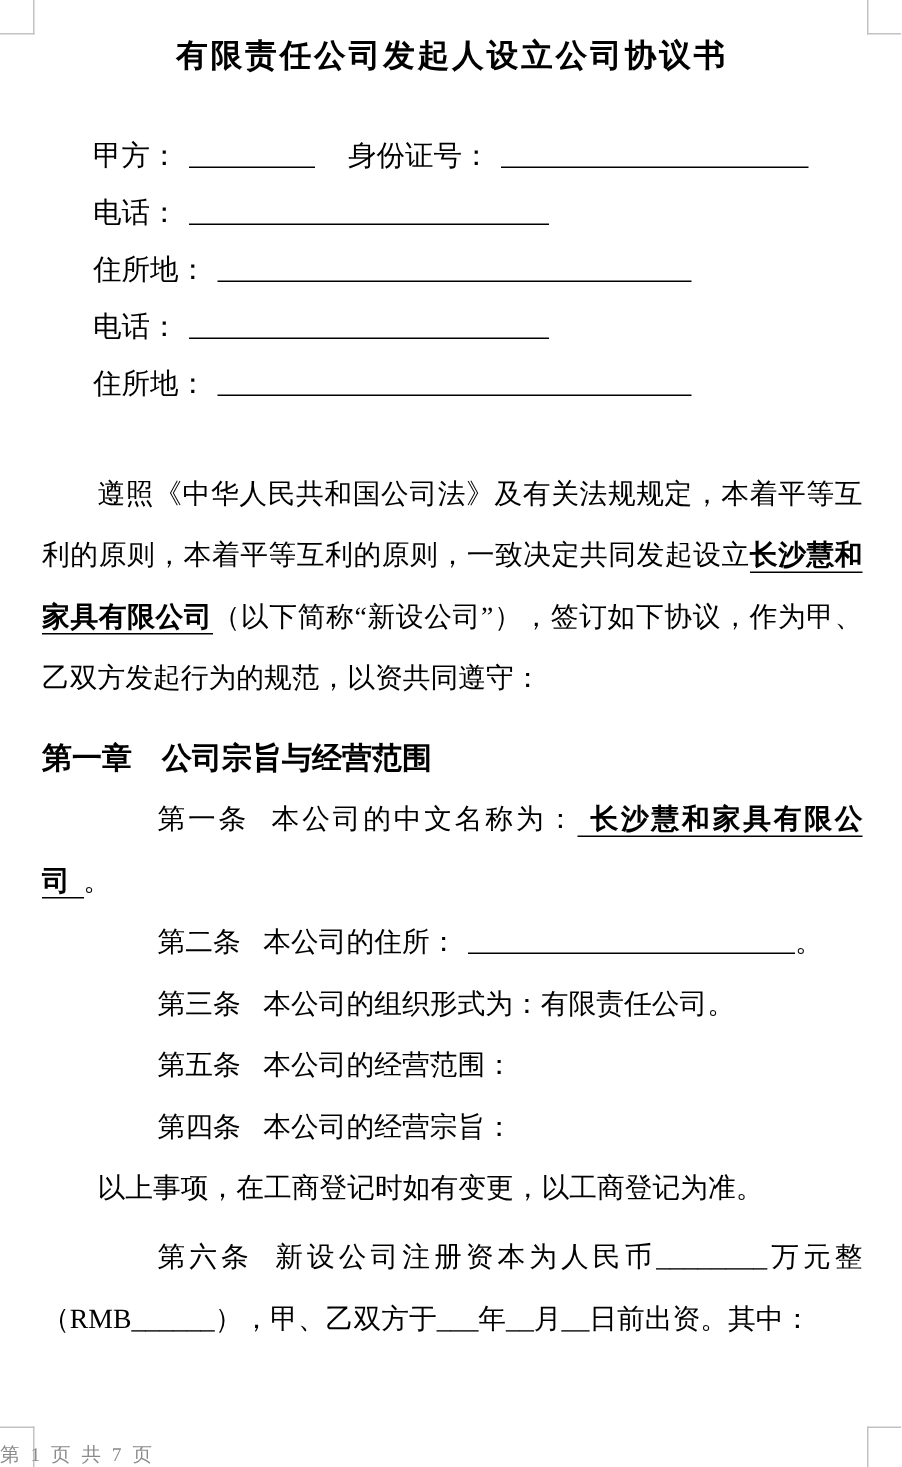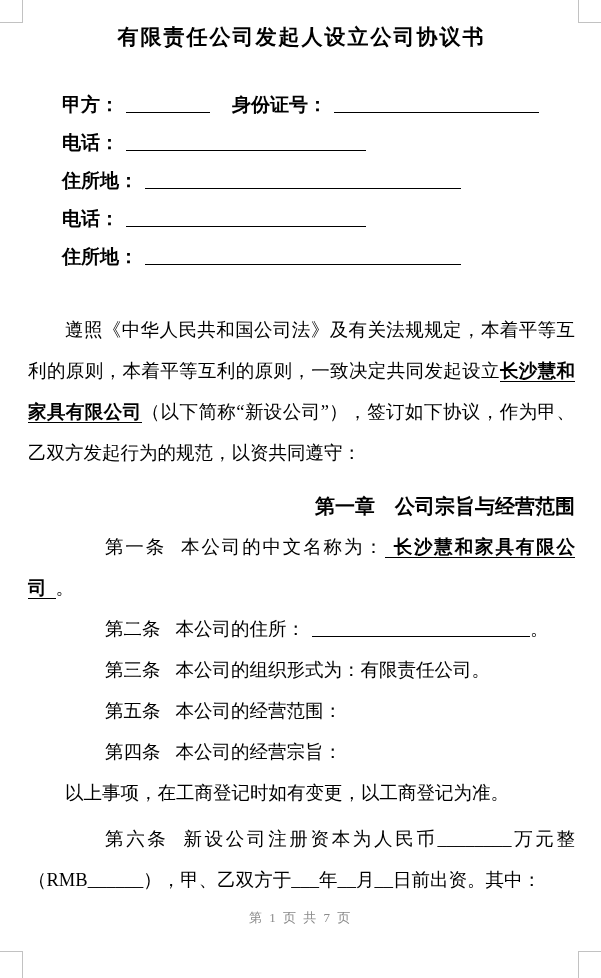--- a/index.html
+++ b/index.html
@@ -22,21 +22,21 @@
 
   .doc-title {
     margin:25px 0 0 0;
     text-align:center;
     font-size:21px; font-weight:bold;
     letter-spacing:2px;
     line-height:24px;
     white-space:nowrap;
   }
 
-  .party-block { margin-top:37px; padding-left:34px; font-size:19px; font-weight:bold; }
+  .party-block { margin-top:37px; padding-left:34px; font-size:19px; font-weight:normal; }
   .party-row { height:38px; line-height:38px; white-space:nowrap; }
   .blank {
     display:inline-block; height:2px;
     border-bottom:1px solid #000;
     position:relative; top:2px;
     margin-left:7px;
   }
   .w-name { width:84px; }
   .w-id   { width:205px; }
   .w-tel  { width:240px; }
@@ -46,29 +46,29 @@
 
   .para {
     margin:0; font-size:18.5px; line-height:41px;
     text-align:justify; text-indent:2em;
   }
   .preamble { margin-top:34px; }
   .company-u { font-weight:bold; border-bottom:1px solid #000; }
   .uname { font-weight:bold; border-bottom:1px solid #000; padding:0 9px; }
   .chapter-heading {
     margin:12px 0 0 0; font-size:20px; font-weight:bold;
-    text-align:right; line-height:41px;
+    text-align:left; line-height:41px;
   }
   .chapter-heading.ch2 { margin-top:0; }
   .art-num { margin-right:15px;margin-left:40px; }
   .art6 { margin-top:5px; }
 
   .page-footer {
-    position:absolute; left:0; right:0; top:909px;
-    text-align:center;
+    position:absolute; left:0; right:0; top:961px;
+    text-align:left;
     font-size:13px; line-height:17px;
     color:#8a8a8a;
     letter-spacing:2px;
   }
 </style>
 </head>
 <body>
 
 <div class="page">
 

